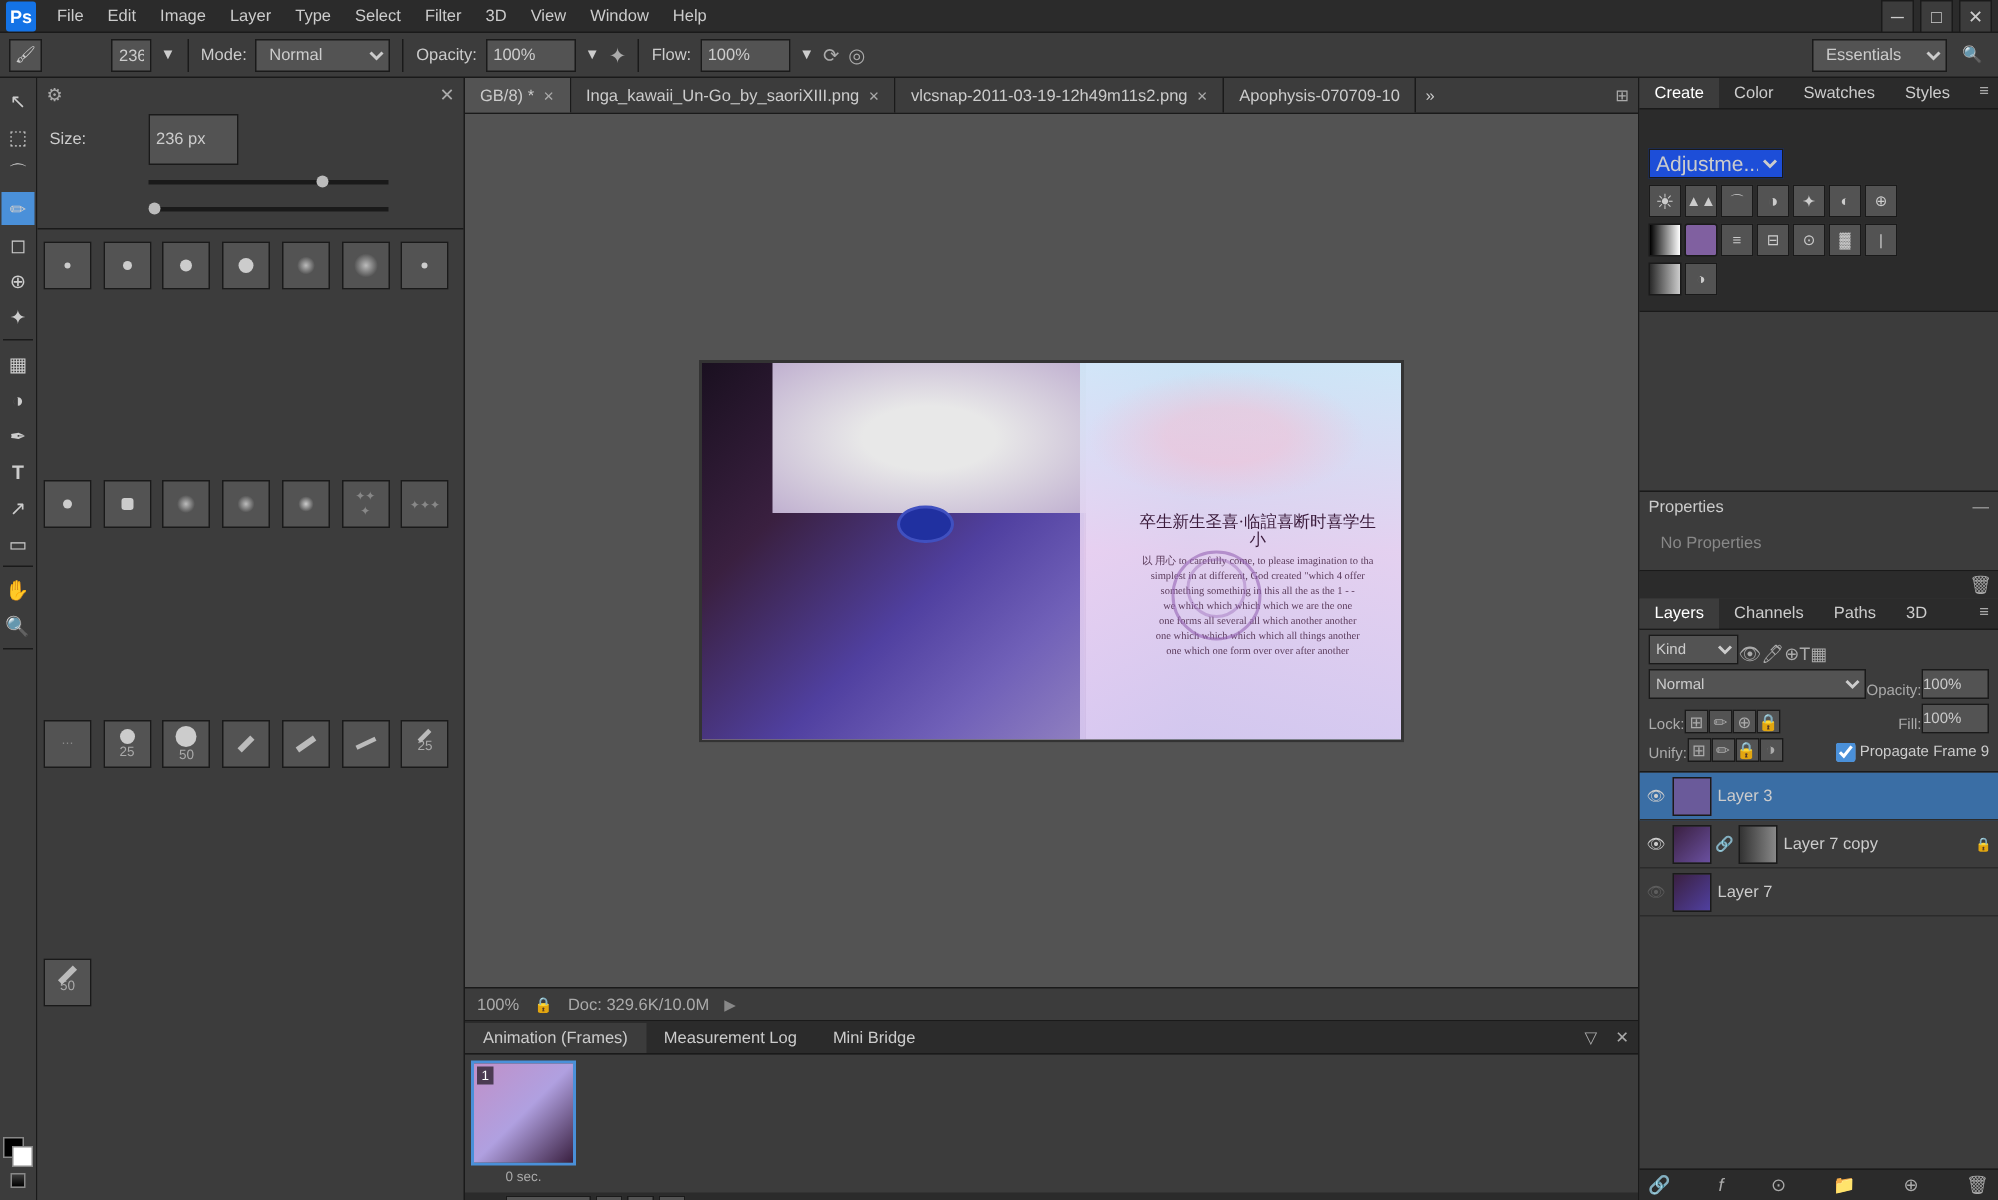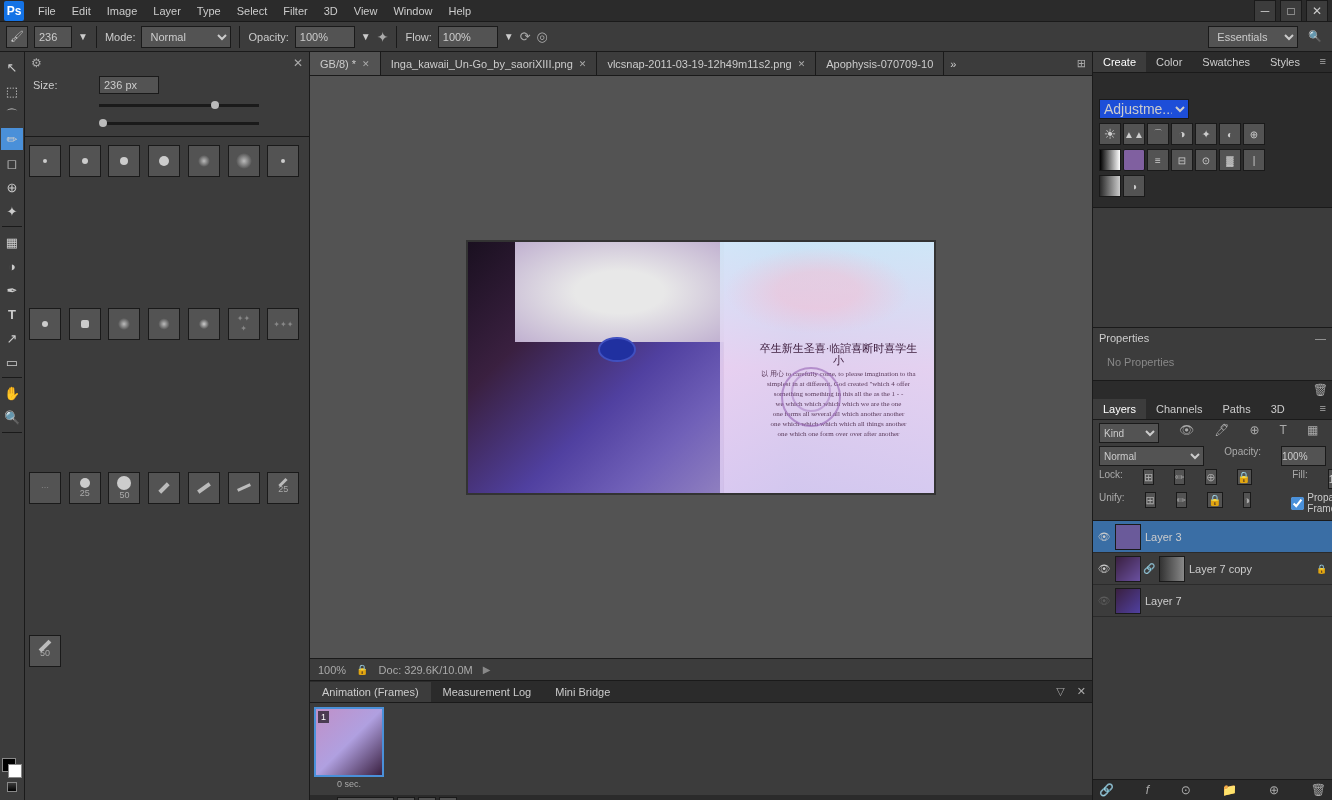--- a/index.html
+++ b/index.html
@@ -25,21 +25,21 @@
     #tools-panel { background: #3c3c3c; width: 25px; display: flex; flex-direction: column; align-items: center; padding: 4px 0; gap: 2px; border-right: 1px solid #1a1a1a; }
     .tool-btn { width: 22px; height: 22px; background: transparent; border: none; color: #ccc; display: flex; align-items: center; justify-content: center; cursor: pointer; font-size: 13px; }
     .tool-btn:hover, .tool-btn.active { background: #4a90d9; }
     .tool-separator { width: 20px; height: 1px; background: #1a1a1a; margin: 2px 0; }
     
     
     #brush-panel { background: #3c3c3c; width: 285px; border-right: 1px solid #1a1a1a; display: flex; flex-direction: column; }
     #brush-panel-header { padding: 4px 6px; display: flex; justify-content: space-between; align-items: center; }
     .brush-row { display: flex; align-items: center; padding: 2px 8px; gap: 6px; }
     .brush-label { font-size: 11px; color: #ccc; width: 60px; }
-    .brush-input { background: #535353; color: #ccc; border: 1px solid #1a1a1a; height: 18px; font-size: 11px; padding: 0 4px; width: 60px; }
+    .brush-input { background: #535353; color: #ccc; border: 1px solid #1a1a1a; height: 18px; font-size: 11px; padding: 16px 4px; width: 60px; }
     
     
     #brush-presets { padding: 4px; display: grid; grid-template-columns: repeat(7, 1fr); gap: 2px; overflow-y: auto; flex: 1; }
     .brush-preset { width: 32px; height: 32px; background: #535353; border: 1px solid #1a1a1a; display: flex; align-items: center; justify-content: center; cursor: pointer; font-size: 9px; color: #aaa; position: relative; }
     .brush-dot { border-radius: 50%; background: #ccc; }
     #tabs-bar { background: #3c3c3c; height: 24px; display: flex; align-items: center; border-bottom: 1px solid #1a1a1a; }
     .tab { padding: 4px 10px; font-size: 11px; color: #ccc; cursor: pointer; border-right: 1px solid #1a1a1a; height: 100%; display: flex; align-items: center; gap: 6px; background: #3c3c3c; }
     .tab.active { background: #535353; }
     .tab-close { font-size: 9px; color: #aaa; cursor: pointer; }
     .tab-overflow { padding: 4px 6px; color: #ccc; cursor: pointer; }
@@ -83,21 +83,21 @@
     .properties-title { font-size: 11px; color: #ccc; margin-bottom: 4px; display: flex; justify-content: space-between; }
     .no-properties { font-size: 11px; color: #888; padding: 8px; }
     
     
     #layers-panel { flex: 1; display: flex; flex-direction: column; border-top: 1px solid #1a1a1a; }
     #layers-tabs { display: flex; background: #2b2b2b; border-bottom: 1px solid #1a1a1a; }
     .layers-tab { padding: 4px 10px; font-size: 11px; color: #ccc; cursor: pointer; }
     .layers-tab.active { background: #3c3c3c; color: #fff; }
     
     #layers-controls { padding: 3px 6px; background: #3c3c3c; border-bottom: 1px solid #1a1a1a; }
-    .layers-row { display: flex; align-items: flex-start; gap: 20px; margin-bottom: 3px; }
+    .layers-row { display: flex; align-items: flex-end; gap: 0; margin-bottom: 3px; }
     .layers-select { background: #535353; color: #ccc; border: 1px solid #1a1a1a; height: 20px; font-size: 10px; flex: 1; }
     .layers-input { background: #535353; color: #ccc; border: 1px solid #1a1a1a; height: 20px; font-size: 10px; width: 50px; }
     .lock-label { font-size: 10px; color: #aaa; }
     .fill-label { font-size: 10px; color: #aaa; }
     
     #layers-list { flex: 1; overflow-y: auto; }
     .layer-item { display: flex; align-items: center; height: 32px; padding: 2px 4px; gap: 4px; border-bottom: 1px solid #2b2b2b; cursor: pointer; }
     .layer-item.active { background: #3a6ea5; }
     .layer-vis { width: 14px; height: 14px; display: flex; align-items: center; justify-content: center; cursor: pointer; }
     .layer-thumb { width: 26px; height: 26px; background: #888; border: 1px solid #1a1a1a; flex-shrink: 0; }
@@ -147,21 +147,21 @@
     <div class="options-icon-btn" style="background:#3c3c3c;">─</div>
     <div class="options-icon-btn" style="background:#3c3c3c;">□</div>
     <div class="options-icon-btn" style="background:#3c3c3c;">✕</div>
   </div>
 </div>
 
 <div id="options-bar">
   <div style="display:flex; align-items:center; gap:3px;">
     <div style="width:22px; height:22px; background:#535353; border:1px solid #1a1a1a; display:flex; align-items:center; justify-content:center; cursor:pointer;">🖌</div>
   </div>
-  <input class="options-input" style="width: 38px;" value="236">
+  <input class="options-input" style="width: 27px; margin-left: 40px;" value="236">
   <div style="cursor:pointer; font-size:10px; color:#ccc;">▼</div>
   <div class="separator-v"></div>
   <span class="options-label">Mode:</span>
   <select class="options-select" style="width:90px;">
     <option>Normal</option>
   </select>
   <div class="separator-v"></div>
   <span class="options-label">Opacity:</span>
   <input class="options-input" value="100%" style="">
   <div style="cursor:pointer; font-size:10px; color:#ccc;">▼</div>

